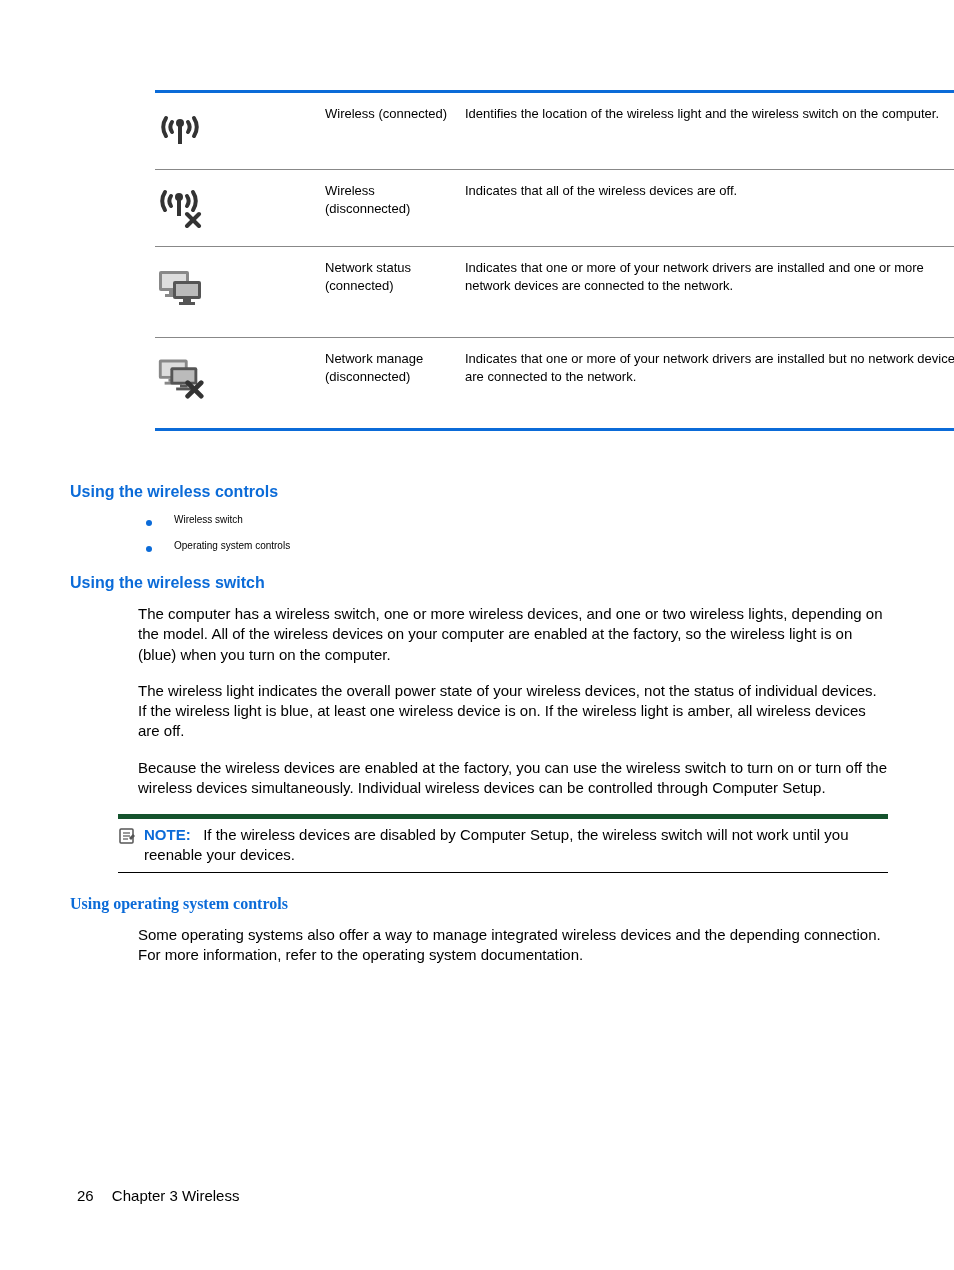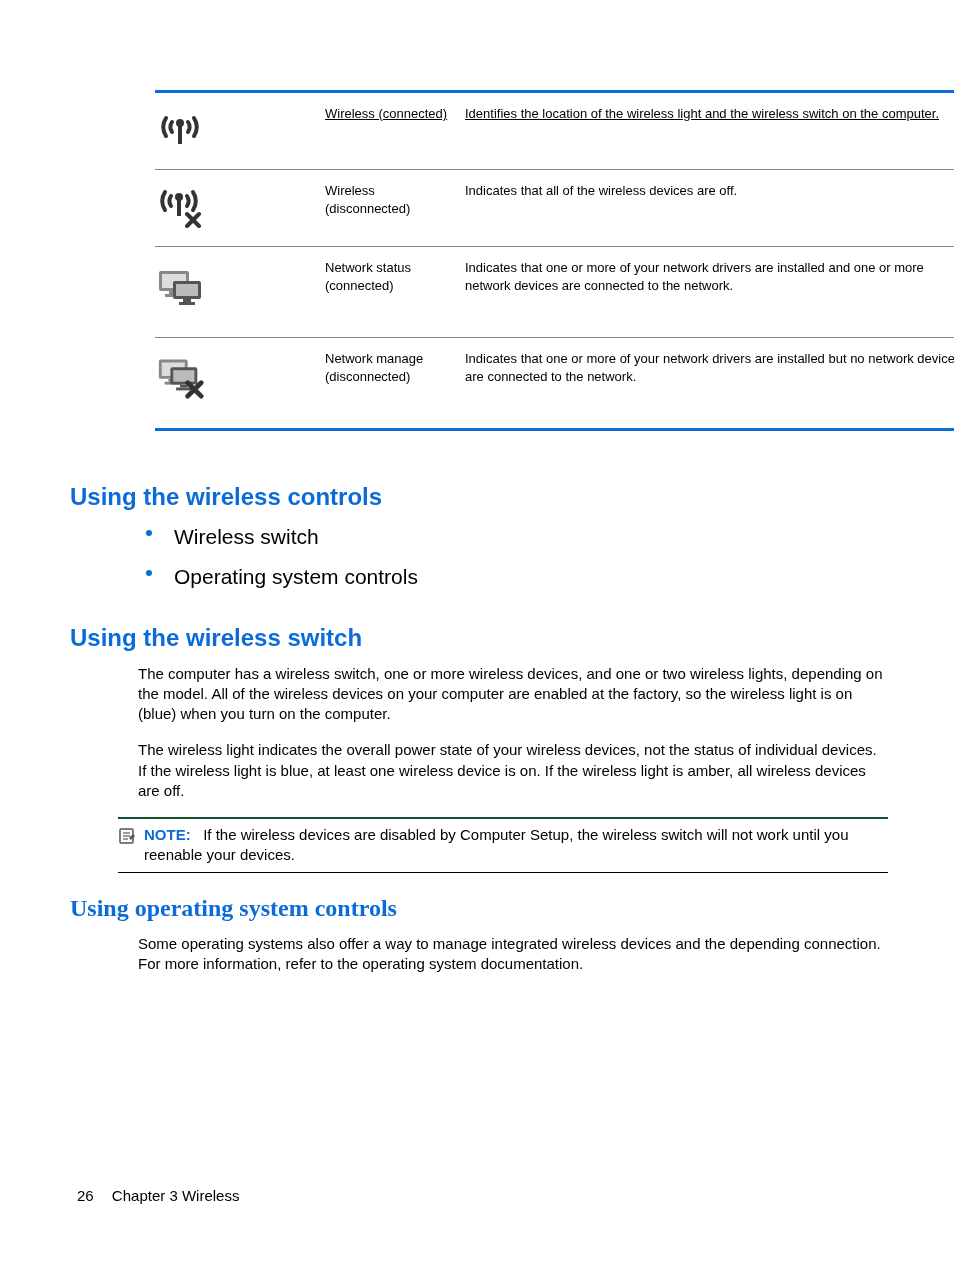--- a/index.html
+++ b/index.html
@@ -19,60 +19,60 @@
     border-top: 3px solid #0b6bd8;
     border-bottom: 3px solid #0b6bd8;
   }
   .table td {
     border-top: 1px solid #888;
     padding: 12px 8px 14px 0;
     vertical-align: top;
     font-size: 13px;
     line-height: 1.35;
   }
-  .table tr:first-child td { border-top: none; text-decoration: underline; }
+  .table tr:first-child td { border-top: none; }
   .col-icon { width: 170px; padding-left: 4px; padding-top: 10px;}
   .col-label { width: 140px; }
   .col-desc  { width: auto; padding-right: 4px;}
   .ico-wrap { width: 50px; height: 50px; display:flex; align-items:center; justify-content:center; }
   h2.section {
     color: #0b6bd8;
-    font-size: 24px;
+    font-size: 16px;
     font-weight: bold;
     margin: 52px 0 12px 0;
   }
-  h2.section.sub { margin-top: 32px; }
+  h2.section.sub { margin-top: 22px; }
   .body-indent { margin-left: 68px; width: 750px; }
   p.body {
     font-size: 15px;
     line-height: 1.35;
     margin-bottom: 16px;
   }
   ul.bullets { list-style:none; margin: 6px 0 16px 0;}
   ul.bullets li {
     position: relative;
     padding-left: 36px;
-    font-size: 21px;
+    font-size: 10px;
     line-height: 1.35;
     margin-bottom: 12px;
   }
   ul.bullets li::before {
     content:"";
     position:absolute;
     left:8px;
     top:7px;
     width:6px;
     height:6px;
     background:#0b6bd8;
     border-radius:50%;
   }
   .note-block {
     margin-left: 48px;
     width: 770px;
-    border-top: 2px solid #14532d;
+    border-top: 5px solid #14532d;
     border-bottom: 1px solid #000;
     padding: 6px 0;
     font-size: 15px;
     line-height: 1.35;
     display: flex;
     gap: 6px;
   }
   .note-icon-wrap { width: 20px; flex-shrink:0; padding-top:2px;}
   .note-label { color:#0b6bd8; font-weight:bold; }
   .footer {
@@ -176,20 +176,21 @@
   <ul class="bullets">
     <li>Wireless switch</li>
     <li>Operating system controls</li>
   </ul>
 </div>
 
 <h2 class="section sub">Using the wireless switch</h2>
 <div class="body-indent">
   <p class="body">The computer has a wireless switch, one or more wireless devices, and one or two wireless lights, depending on the model. All of the wireless devices on your computer are enabled at the factory, so the wireless light is on (blue) when you turn on the computer.</p>
   <p class="body">The wireless light indicates the overall power state of your wireless devices, not the status of individual devices. If the wireless light is blue, at least one wireless device is on. If the wireless light is amber, all wireless devices are off.</p>
+  <p class="body">Because the wireless devices are enabled at the factory, you can use the wireless switch to turn on or turn off the wireless devices simultaneously. Individual wireless devices can be controlled through Computer Setup.</p>
 </div>
 
 <div class="note-block">
   <span class="note-icon-wrap">
     <svg width="18" height="18" viewBox="0 0 18 18">
       <rect x="2" y="2" width="13" height="14" rx="1" fill="none" stroke="#555" stroke-width="1.5"></rect>
       <line x1="5" y1="6" x2="12" y2="6" stroke="#555" stroke-width="1.2"></line>
       <line x1="5" y1="9" x2="12" y2="9" stroke="#555" stroke-width="1.2"></line>
       <line x1="5" y1="12" x2="10" y2="12" stroke="#555" stroke-width="1.2"></line>
       <path d="M13 13 L17 9 L15 7 L11 11 Z" fill="#555"></path>

